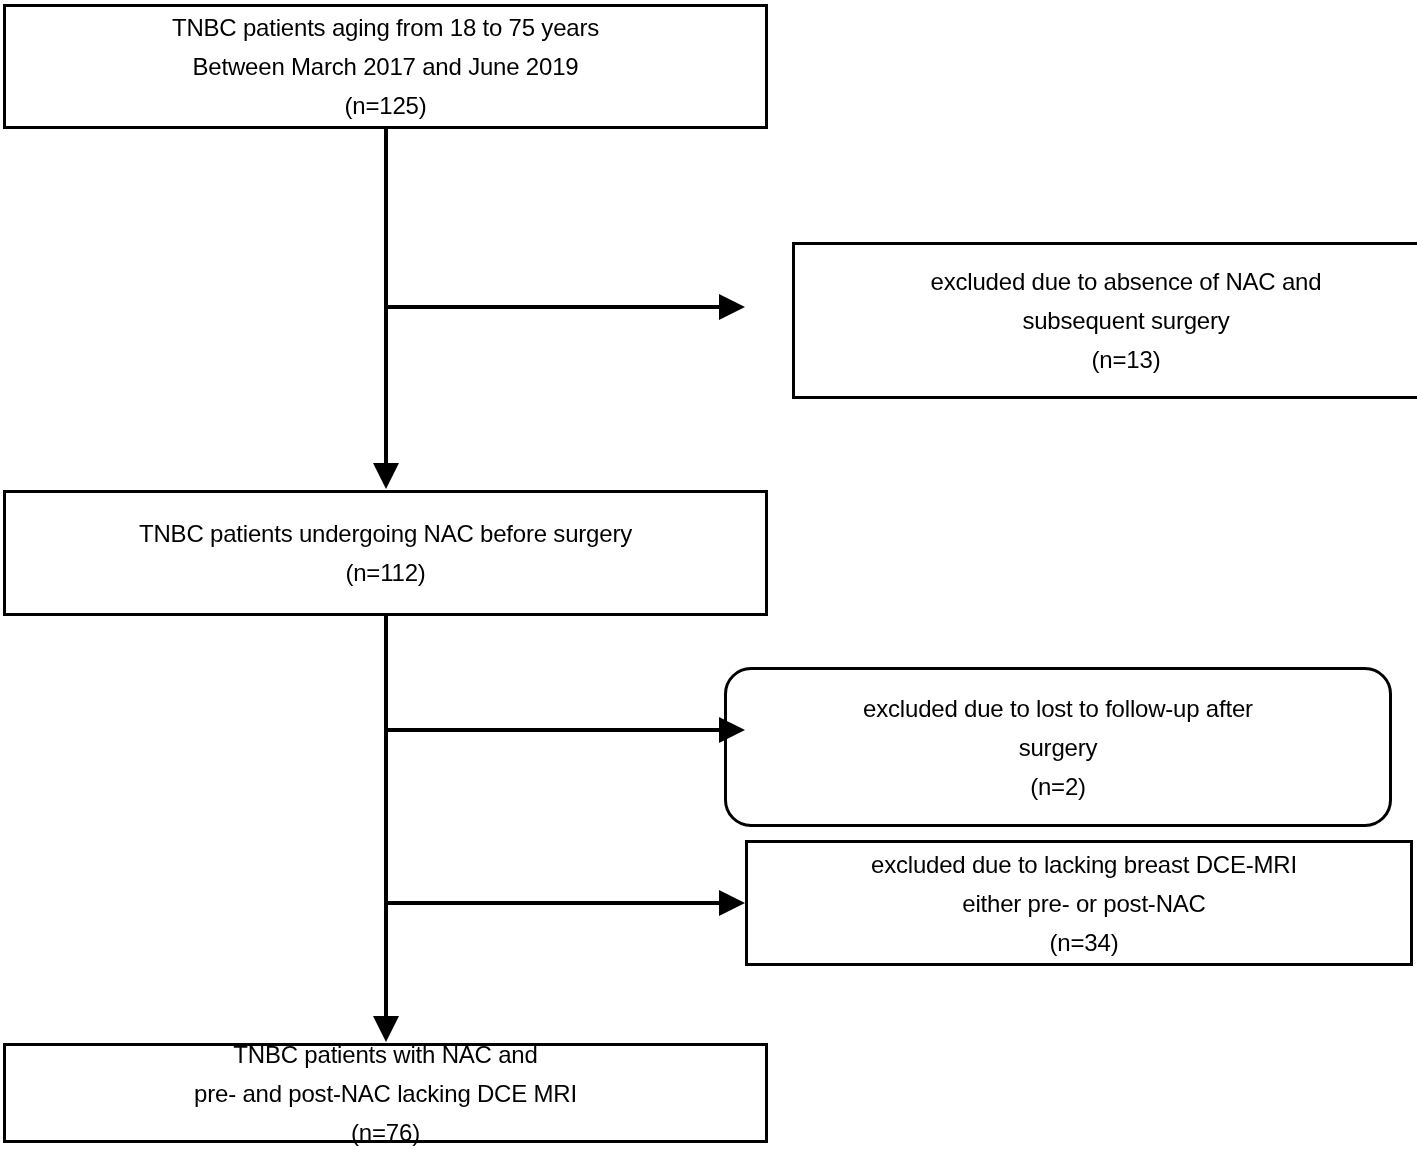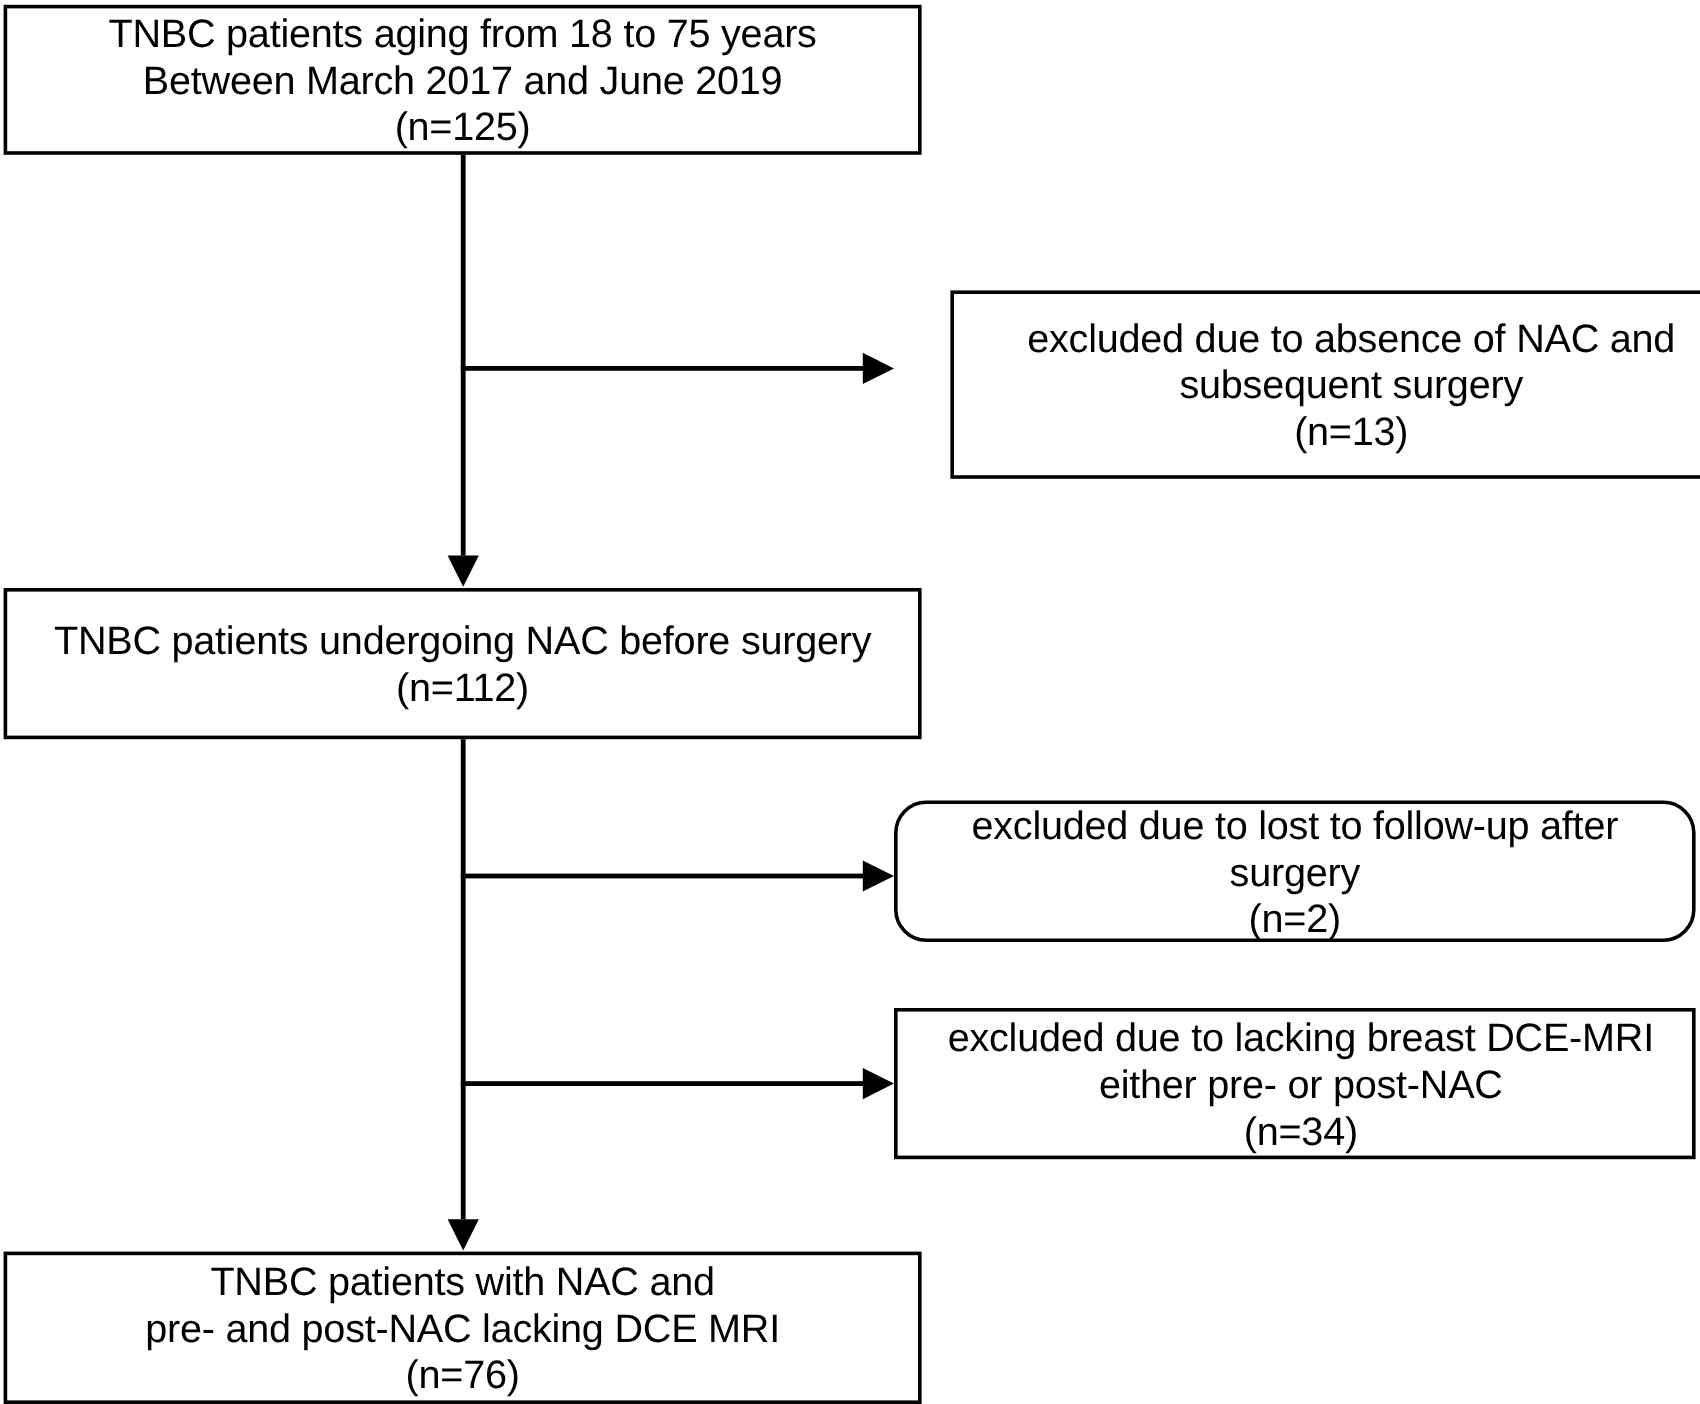--- a/index.html
+++ b/index.html
@@ -19,44 +19,44 @@
     position: absolute;
     box-sizing: border-box;
     border: 3px solid #000000;
     background: #ffffff;
     display: flex;
     flex-direction: column;
     align-items: center;
     justify-content: center;
     text-align: center;
     color: #000000;
-    font-size: 33px;
+    font-size: 24px;
     line-height: 39px;
     letter-spacing: -0.2px;
   }
   .node .ln {
     display: block;
     white-space: nowrap;
   }
   
   #box-enrolled {
     left: 3px;  top: 4px;    width: 765px; height: 125px;
   }
   #box-nac {
     left: 3px;  top: 490px;  width: 765px; height: 126px;
   }
   #box-final {
-    left: 3px;  top: 1043px; width: 765px; height: 127px;
+    left: 3px;  top: 1043px; width: 765px; height: 100px;
   }
   
   #box-excl-1 {
     left: 745px; top: 242px; width: 668px; height: 157px; margin-left: 47px;
   }
   #box-excl-2 {
-    left: 745px; top: 667px; width: 668px; height: 118px; border-radius: 27px;
+    left: 724px; top: 667px; width: 668px; height: 160px; border-radius: 27px;
   }
   #box-excl-3 {
     left: 745px; top: 840px; width: 668px; height: 126px; padding-left: 10px;
   }
   
   .vline {
     position: absolute;
     width: 4px;
     background: #000000;
   }

